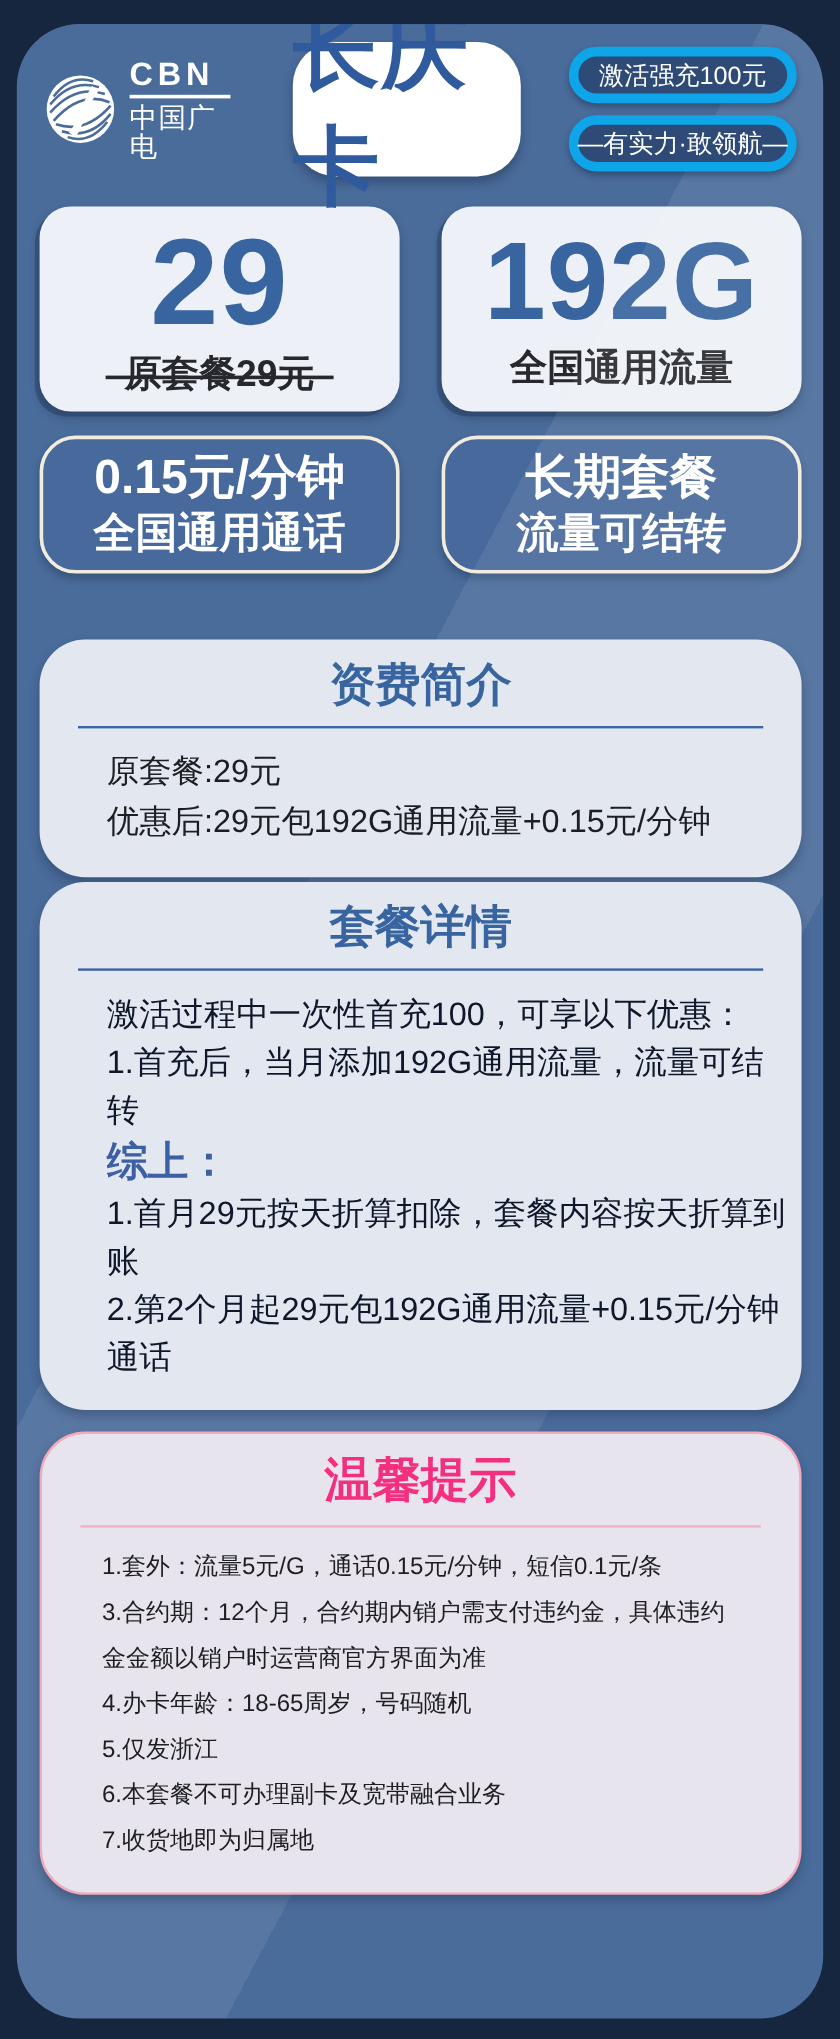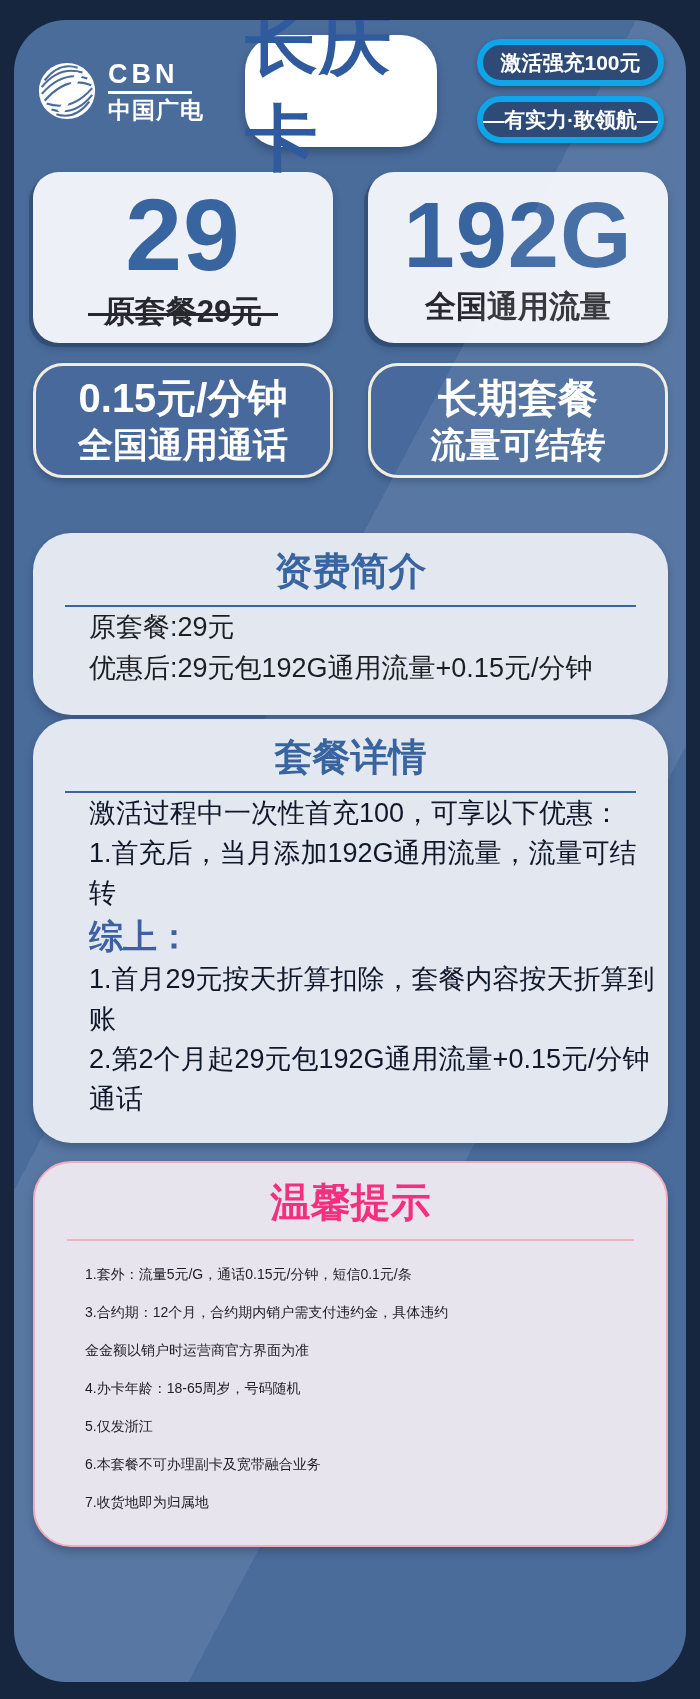--- a/index.html
+++ b/index.html
@@ -25,33 +25,33 @@
     margin:12px 22px 0 22px; height:118px;
     display:flex; align-items:center; justify-content:space-between;
     position:relative;
     gap:40px;
   }
   .brand { width:196px; display:flex; align-items:center; gap:10px; color:#fff; }
   .brand svg { width:62px; height:62px; flex:0 0 auto; }
   .brand-text { display:flex; flex-direction:column; line-height:1.05; }
   .brand-cbn { font-size:27px; font-weight:bold; letter-spacing:4px; }
   .brand-rule { height:3px; background:#fff; width:84px; margin:3px 0 4px 0; }
-  .brand-name { font-size:23px; font-weight:bold; letter-spacing:1px; }
+  .brand-name { font-size:23px; font-weight:normal; letter-spacing:1px; }
   .title-box {
     width:222px; height:112px; background:#ffffff; border-radius:36px;
     display:flex; align-items:center; justify-content:center;
     box-shadow:0 5px 8px rgba(18,33,58,.35);
   }
   .title-box .title { font-size:72px; font-weight:800; color:#2f5a9e; letter-spacing:2px; }
   .badges { width:190px; display:flex; flex-direction:column; gap:10px; }
   .badge {
     height:47px; border-radius:24px; background:#2e4a77;
-    border:6px solid #0ea5e9;
+    border:8px solid #0ea5e9;
     display:flex; align-items:center; justify-content:center;
-    color:#fff; font-weight:bold; font-size:21px;
+    color:#fff; font-weight:normal; font-size:21px;
     box-shadow:0 3px 5px rgba(16,30,52,.4);
     white-space:nowrap;
   }
   
   .row { display:flex; justify-content:space-between; margin:0 18px 0 19px; }
   .stats-row { margin-top:22px; }
   .stat-box {
     width:300px; height:171px; background:#edf1f7; border-radius:26px;
     display:flex; flex-direction:column; align-items:center; justify-content:center;
     box-shadow:-4px 4px 0 rgba(36,58,92,.45), 0 5px 8px rgba(18,33,58,.3);
@@ -77,33 +77,33 @@
   
   .section {
     margin:4px 18px 0 19px; border-radius:38px; background:#e2e7f0;
     padding:16px 0 24px 0;
     box-shadow:0 5px 8px rgba(18,33,58,.28);
     position:relative;
   }
   .section.first { margin-top:55px; padding-bottom:26px; }
   .section-title { text-align:center; font-size:38px; font-weight:800; color:#38649f; line-height:44px; }
   .section-hr { height:2px; background:#3a65a2; margin:12px 32px 0 32px; }
-  .section-body { padding:0 8px 0 56px; }
+  .section-body { padding:16px 8px 0 56px; }
   .body-line { font-size:27px; color:#1d1e22; line-height:41px; }
   .body-line.bold { font-weight:800; color:#0e0f12; }
   .details .body-line { color:#0f172a; line-height:40px; }
   .summary-label { font-size:34px; font-weight:800; color:#3c60a3; line-height:46px; }
   
   .section.tips {
     margin-top:18px; background:#e8e4ed; border:2px solid #f2abbc; padding-bottom:24px;
   }
   .tips .section-title { color:#f52f80; font-size:40px; line-height:46px; }
   .tips .section-hr { height:2px; background:#f0b3c2; margin-top:14px; }
   .tips .section-body { padding:14px 6px 0 50px; }
-  .tips-line { font-size:14px; color:#1d1e22; line-height:38px; white-space:pre-line; }
+  .tips-line { font-size:20px; color:#1d1e22; line-height:38px; white-space:pre-line; }
   .tips-red { color:#e02a1c; font-weight:800; }
 </style>
 </head>
 <body>
 
 <div class="card">
 
   <div class="header">
     <div class="brand">
       <svg viewBox="0 0 64 64" aria-hidden="true">

